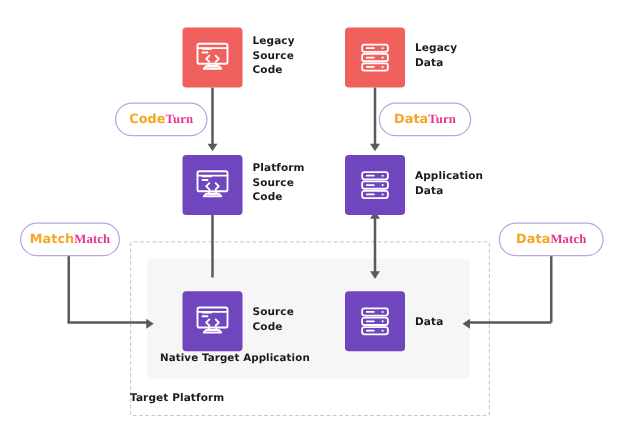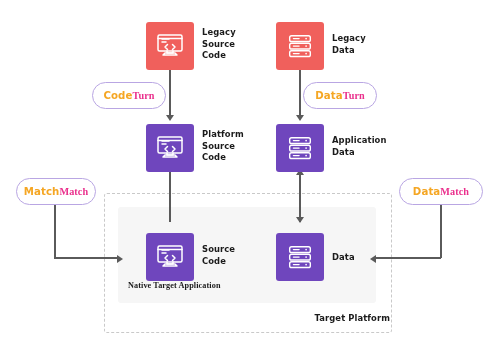--- a/index.html
+++ b/index.html
@@ -11,24 +11,24 @@
   .platform-box{
     position:absolute;left:104px;top:193px;width:286px;height:138px;
     border:1px dashed #c9c9c9;border-radius:3px;background:transparent;
   }
   .native-app-box{
     position:absolute;left:118px;top:207px;width:258px;height:96px;
     background:#f6f6f6;border-radius:3px;
   }
   .native-app-label{
     position:absolute;left:128px;top:281px;width:220px;
-    font-size:8.2px;font-weight:bold;color:#1b1b1b;letter-spacing:.1px;font-family:Liberation Serif, serif;
+    font-size:8.2px;font-weight:bold;color:#1b1b1b;letter-spacing:.1px;
   }
   .platform-label{
-    position:absolute;left:104px;top:313px;width:286px;text-align:right;
+    position:absolute;left:104px;top:313px;width:286px;text-align:left;
     font-size:8.4px;font-weight:bold;color:#1b1b1b;letter-spacing:.1px;
   }
 
   
   .tile{position:absolute;width:48px;height:48px;border-radius:3px;
         display:flex;align-items:center;justify-content:center;}
   .tile.red{background:#f0605c;}
   .tile.purple{background:#6f46bd;}
   .tile svg{display:block;}
 

